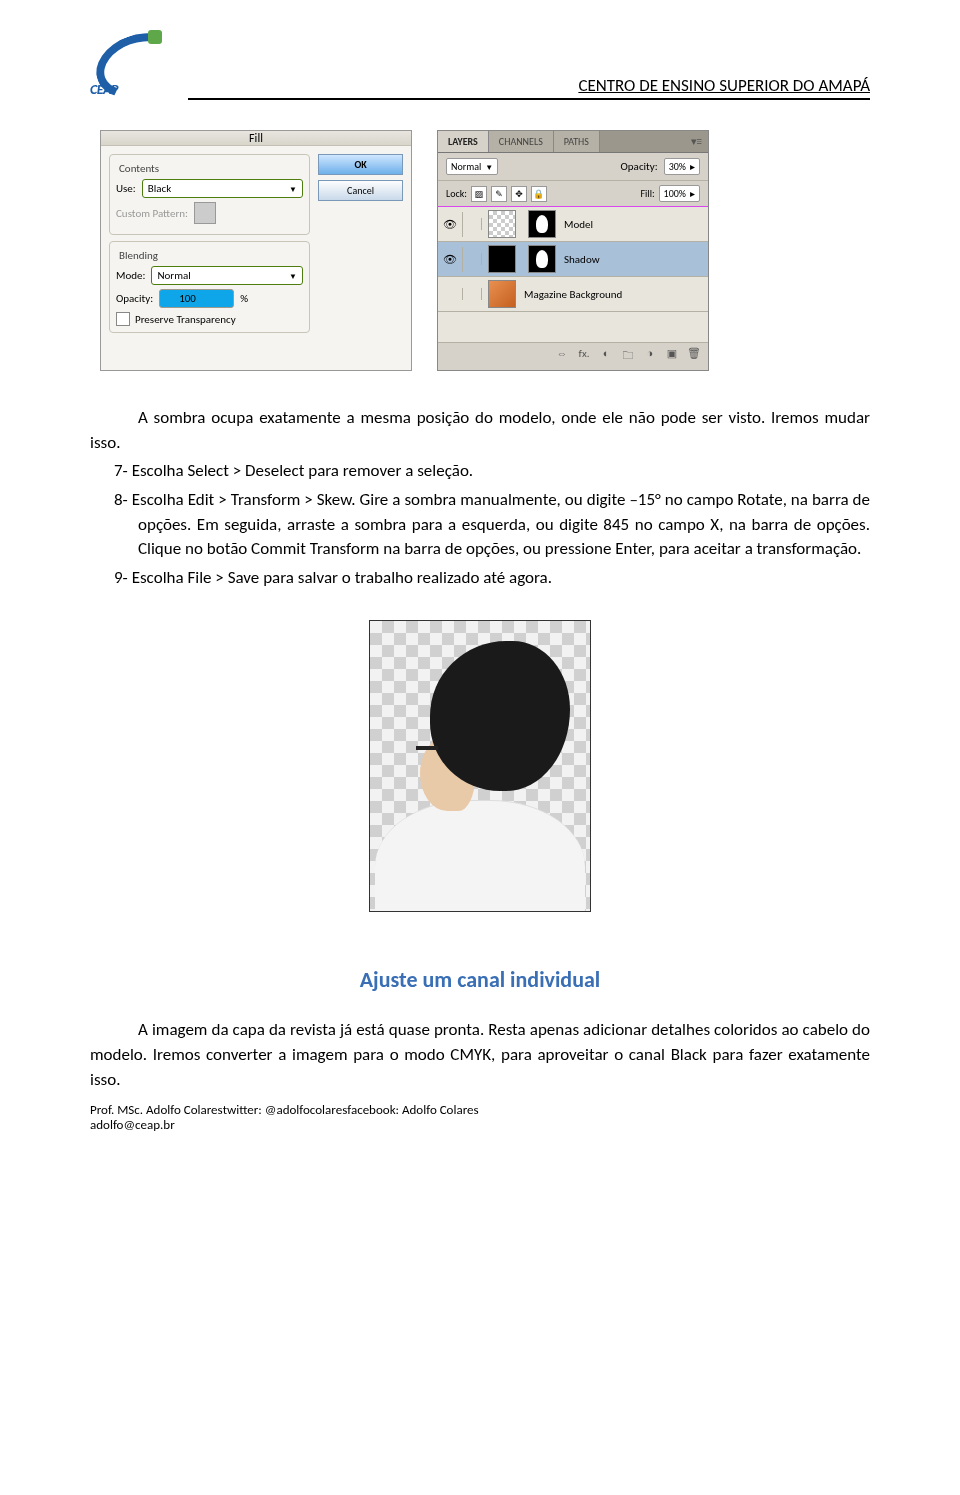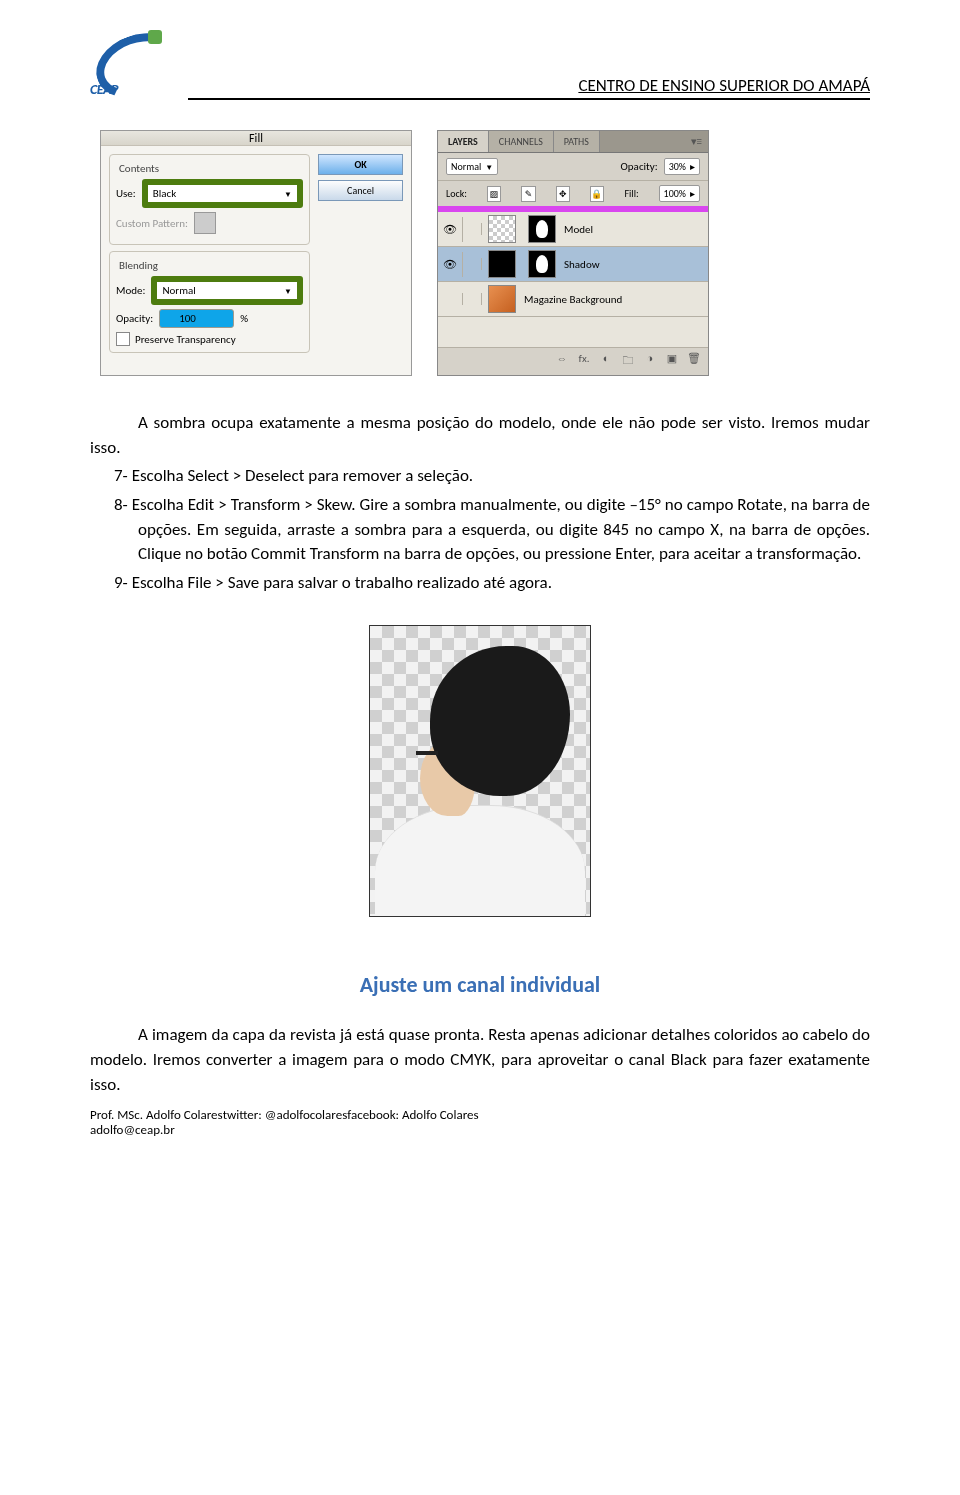--- a/index.html
+++ b/index.html
@@ -109,21 +109,21 @@
   .field-row {
     display: flex;
     align-items: center;
     gap: 6px;
     margin: 4px 0;
     font-size: 11px;
   }
   .select-box {
     flex: 1;
     background: #fff;
-    border: 6px solid #4d7c0f;
+    border: 1px solid #4d7c0f;
     border-radius: 3px;
     padding: 2px 5px;
     display: flex;
     justify-content: space-between;
     align-items: center;
   }
   .input-box {
     width: 35px;
     background: #0ea5e9;
     border: 1px solid #9e9a8e;
@@ -207,22 +207,22 @@
     border-radius: 2px;
     display: flex;
     align-items: center;
     gap: 4px;
     font-size: 10px;
   }
   .lock-row {
     padding: 4px 8px;
     display: flex;
     align-items: center;
-    gap: 20px;
-    border-bottom: 6px solid #d946ef;
+    gap: 4px;
+    border-bottom: 1px solid #d946ef;
     font-size: 10px;
   }
   .lock-icon {
     width: 14px;
     height: 14px;
     border: 1px solid #999;
     background: #fff;
     display: inline-flex;
     align-items: center;
     justify-content: center;

